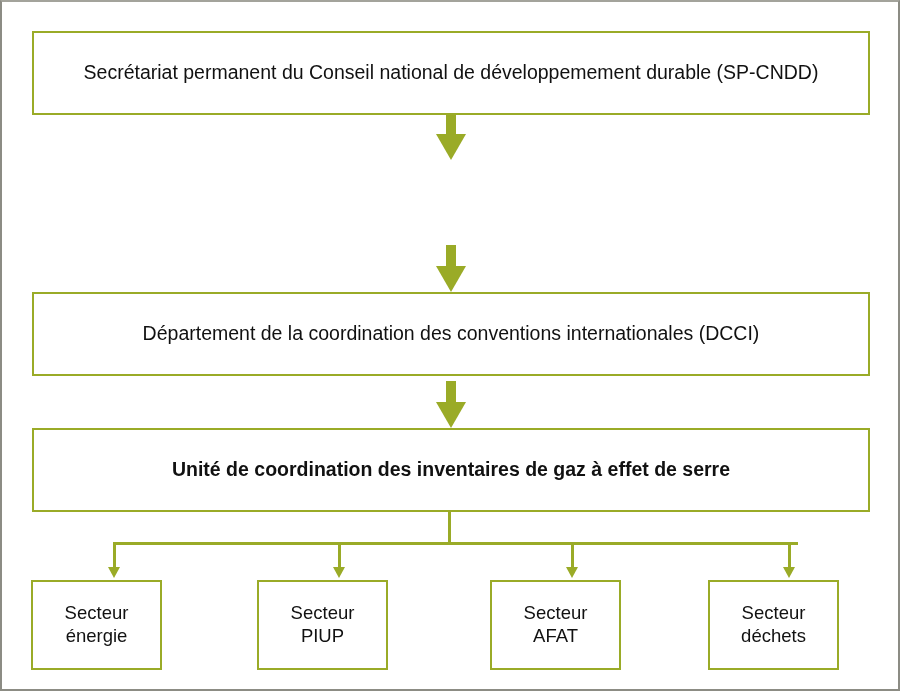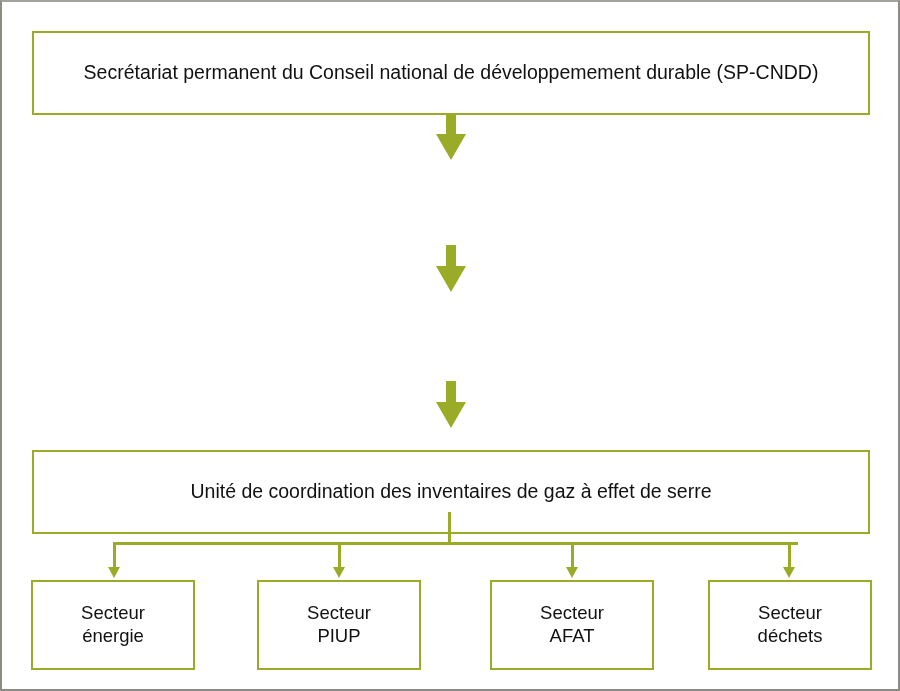--- a/index.html
+++ b/index.html
@@ -44,29 +44,29 @@
     color: #111111;
     line-height: 1.22;
   }
   .node.wide {
     left: 32px;
     width: 838px;
     height: 84px;
     font-size: 19.5px;
   }
   .node.leaf {
-    width: 164px;
+    width: 131px;
     height: 90px;
     font-size: 18.5px;
     white-space: pre-line;
   }
   #n1 { top: 31px; }
   #n2 { top: 160px; }
   #n3 { top: 292px; }
-  #n4 { top: 450px; }
+  #n4 { top: 428px; font-weight: bold; }
 
   #n5 { left: 31px;  top: 580px; }
   #n6 { left: 257px; top: 580px; }
   #n7 { left: 490px; top: 580px; }
   #n8 { left: 708px; top: 580px; }
 
   
   .block-arrow {
     position: absolute;
     left: 436px;
@@ -143,20 +143,23 @@
     <div class="stem"></div>
     <div class="head"></div>
   </div>
 
 
   <div class="block-arrow" id="a2">
     <div class="stem"></div>
     <div class="head"></div>
   </div>
 
+  <div class="node wide" id="n3">
+    <span>Département de la coordination des conventions internationales (DCCI)</span>
+  </div>
 
   <div class="block-arrow" id="a3">
     <div class="stem"></div>
     <div class="head"></div>
   </div>
 
   <div class="node wide" id="n4">
     <span>Unité de coordination des inventaires de gaz à effet de serre</span>
   </div>
 

